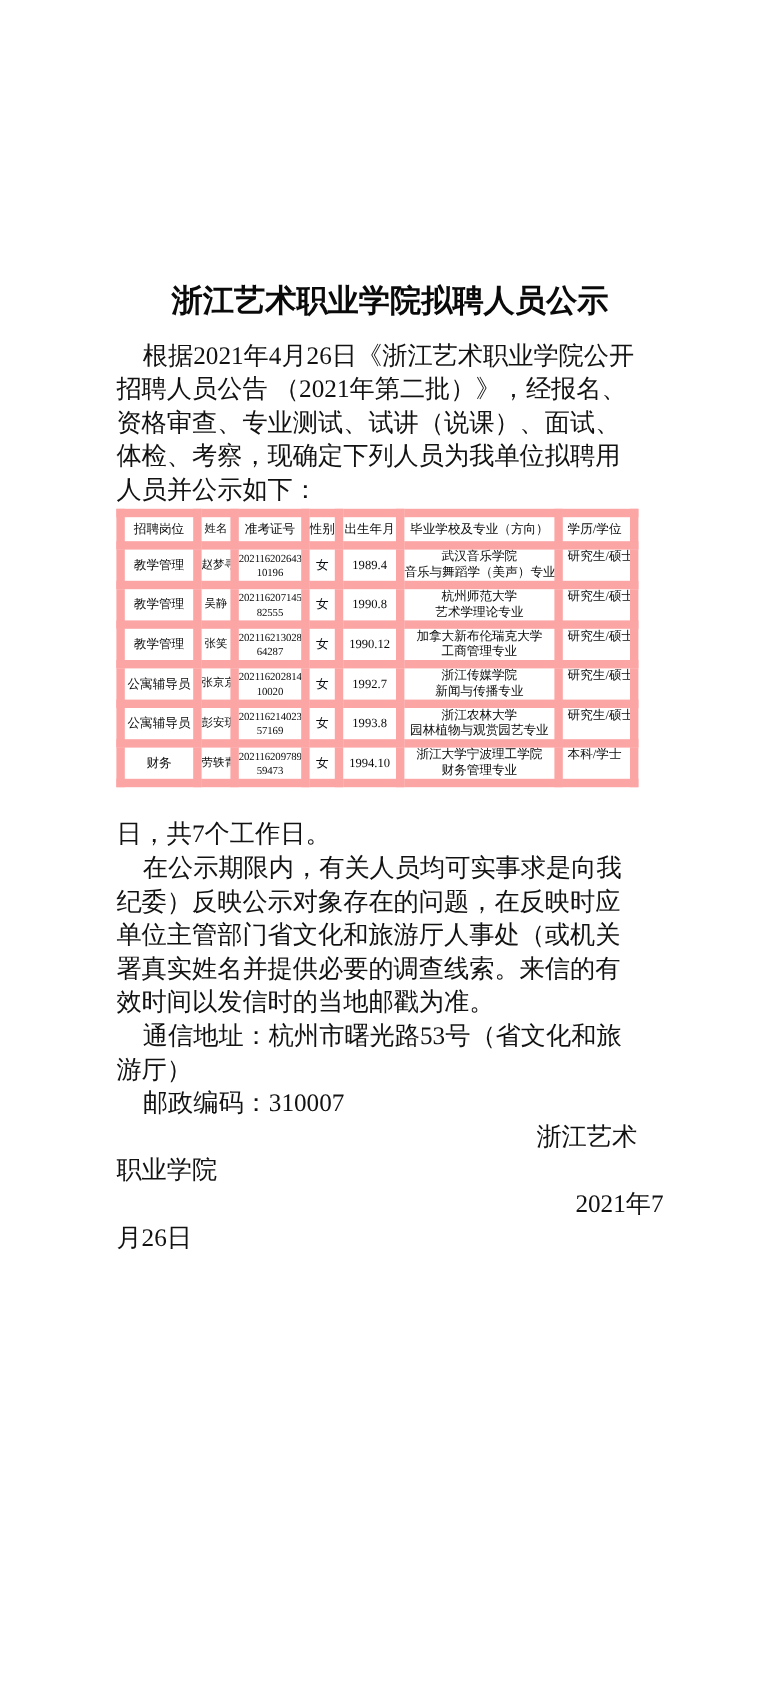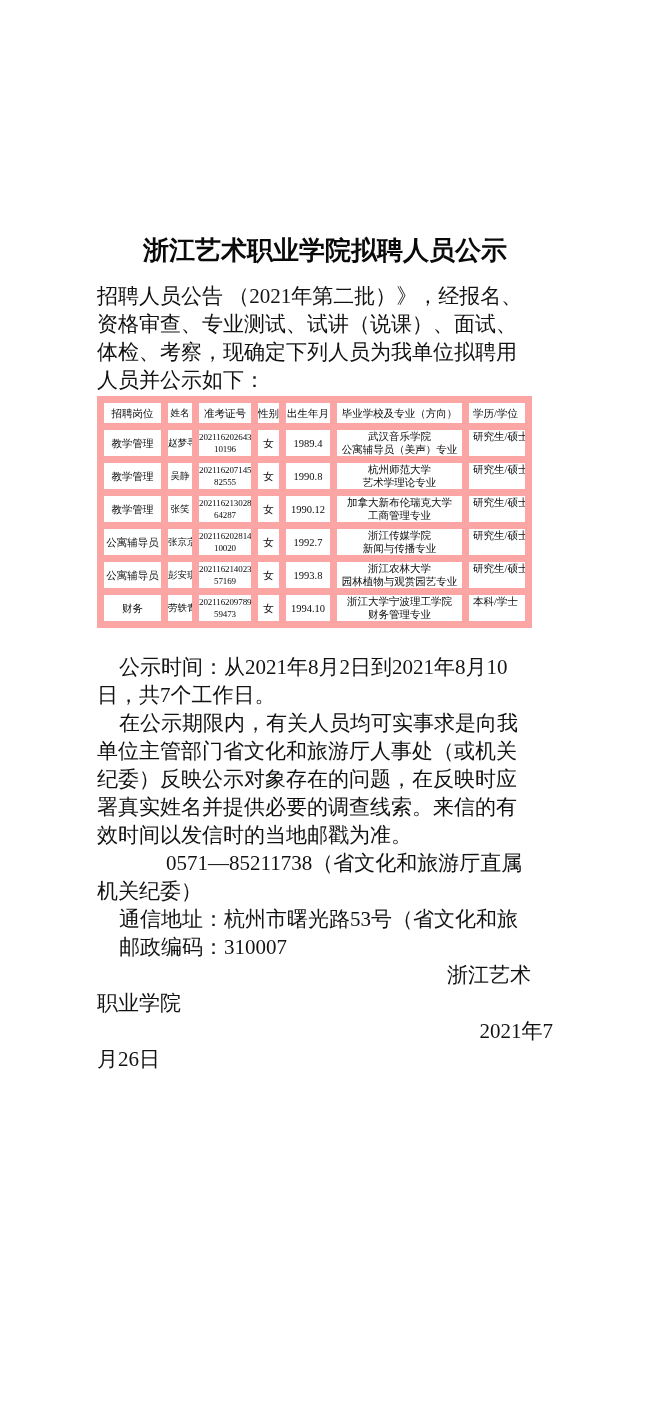--- a/index.html
+++ b/index.html
@@ -72,20 +72,21 @@
 </style>
 </head>
 <body>
 
 <div class="screen">
   <div class="content">
 
     <h1 class="doc-title">浙江艺术职业学院拟聘人员公示</h1>
 
     <div class="para">
+        <div class="line" style="text-indent: 22px;">根据2021年4月26日《浙江艺术职业学院公开</div>
         <div class="line">招聘人员公告 （2021年第二批）》，经报名、</div>
         <div class="line">资格审查、专业测试、试讲（说课）、面试、</div>
         <div class="line">体检、考察，现确定下列人员为我单位拟聘用</div>
         <div class="line">人员并公示如下：</div>
       </div>
 
     <table class="recruits">
       <colgroup>
         <col style="width:64px">
           <col style="width:31px">
@@ -111,21 +112,21 @@
             <td class="col-position">教学管理</td>
             <td class="col-name">赵梦寻</td>
             <td class="col-exam">
               <div class="cell-line">202116202643</div>
               <div class="cell-line">10196</div>
             </td>
             <td class="col-gender">女</td>
             <td class="col-birth">1989.4</td>
             <td class="col-school">
               <div class="cell-line">武汉音乐学院</div>
-              <div class="cell-line">公寓辅导员（美声）专业</div>
+              <div class="cell-line">音乐与舞蹈学（美声）专业</div>
             </td>
             <td class="col-degree">研究生/硕士</td>
           </tr>
           <tr>
             <td class="col-position">教学管理</td>
             <td class="col-name">吴静</td>
             <td class="col-exam">
               <div class="cell-line">202116207145</div>
               <div class="cell-line">82555</div>
             </td>
@@ -194,38 +195,34 @@
             <td class="col-school">
               <div class="cell-line">浙江大学宁波理工学院</div>
               <div class="cell-line">财务管理专业</div>
             </td>
             <td class="col-degree">本科/学士</td>
           </tr>
         </tbody>
     </table>
 
     <div class="para gap-before">
-        <div class="line" style="text-indent: 22px;">公示时间：从2021年8月2日到2021年8月10</div>
         <div class="line">日，共7个工作日。</div>
       </div>
     <div class="para">
         <div class="line" style="text-indent: 22px;">在公示期限内，有关人员均可实事求是向我</div>
+        <div class="line">纪委）反映公示对象存在的问题，在反映时应</div>
         <div class="line">单位主管部门省文化和旅游厅人事处（或机关</div>
-        <div class="line">纪委）反映公示对象存在的问题，在反映时应</div>
         <div class="line">署真实姓名并提供必要的调查线索。来信的有</div>
         <div class="line">效时间以发信时的当地邮戳为准。</div>
       </div>
     <div class="para">
       </div>
     <div class="para">
-        <div class="line" style="text-indent: 69px;">0571—85211738（省文化和旅游厅直属</div>
-        <div class="line">机关纪委）</div>
-      </div>
-    <div class="para">
         <div class="line" style="text-indent: 22px;">通信地址：杭州市曙光路53号（省文化和旅</div>
+        <div class="line">游厅）</div>
       </div>
     <div class="para">
         <div class="line" style="text-indent: 22px;">邮政编码：310007</div>
       </div>
 
     <div class="para">
         <div class="line" style="text-indent: 350px;">浙江艺术</div>
         <div class="line">职业学院</div>
       </div>
     <div class="para">

